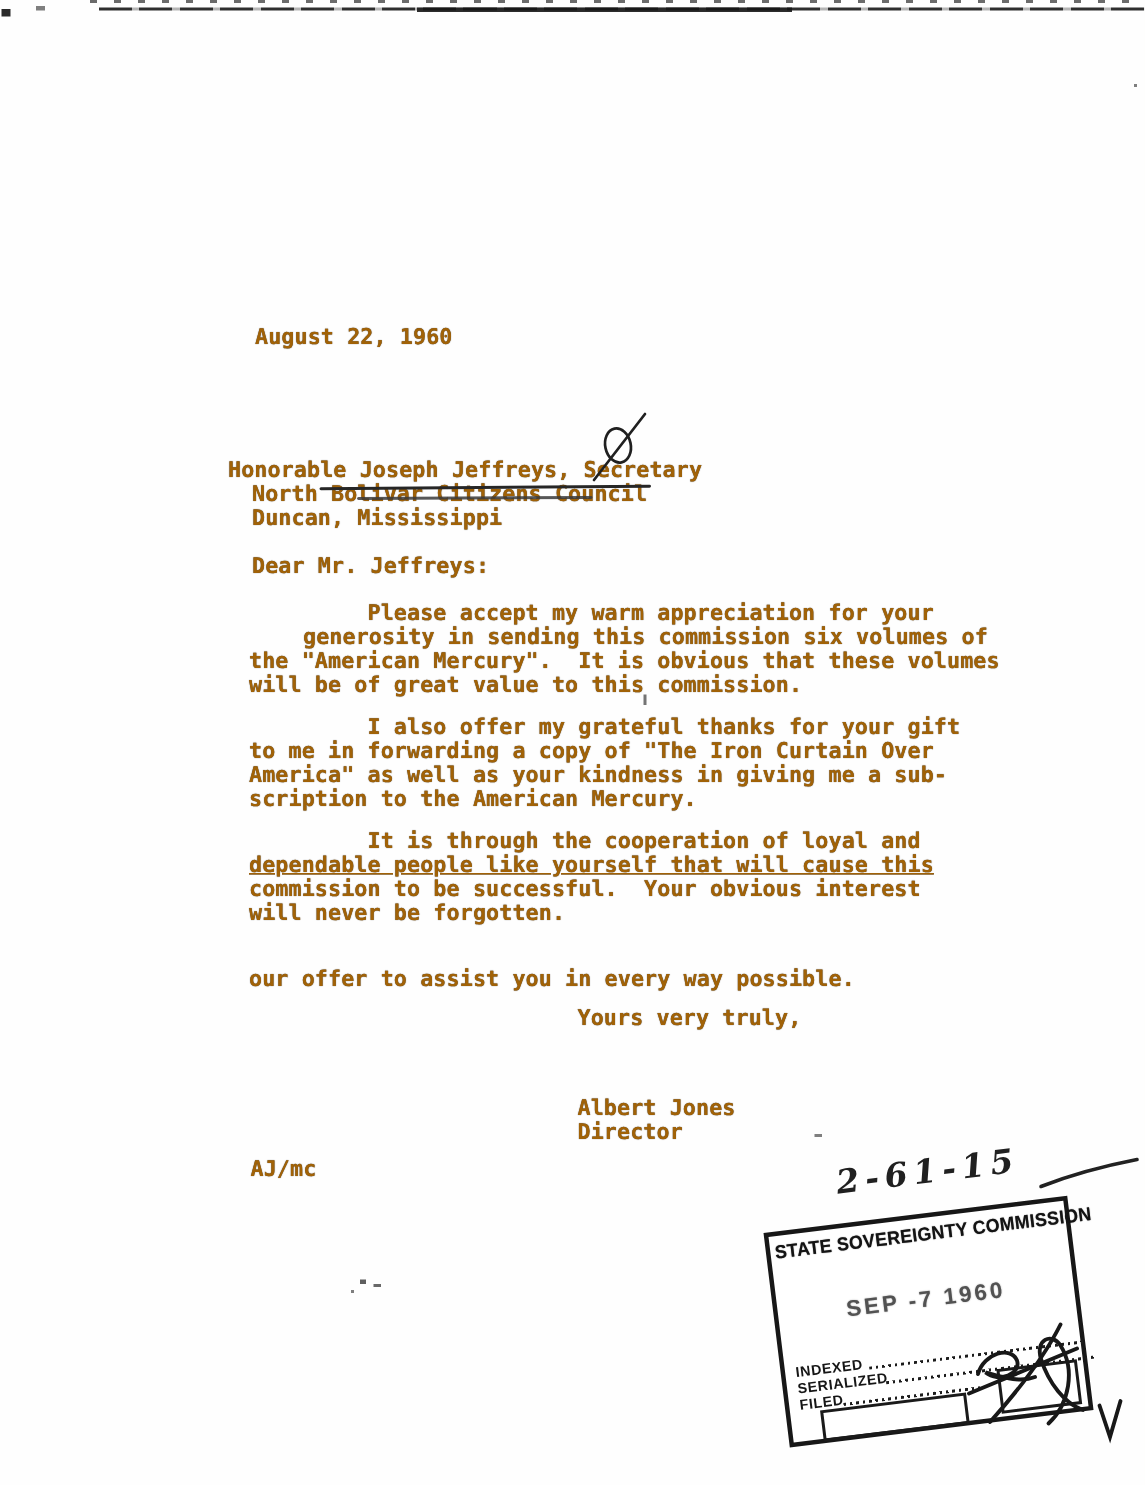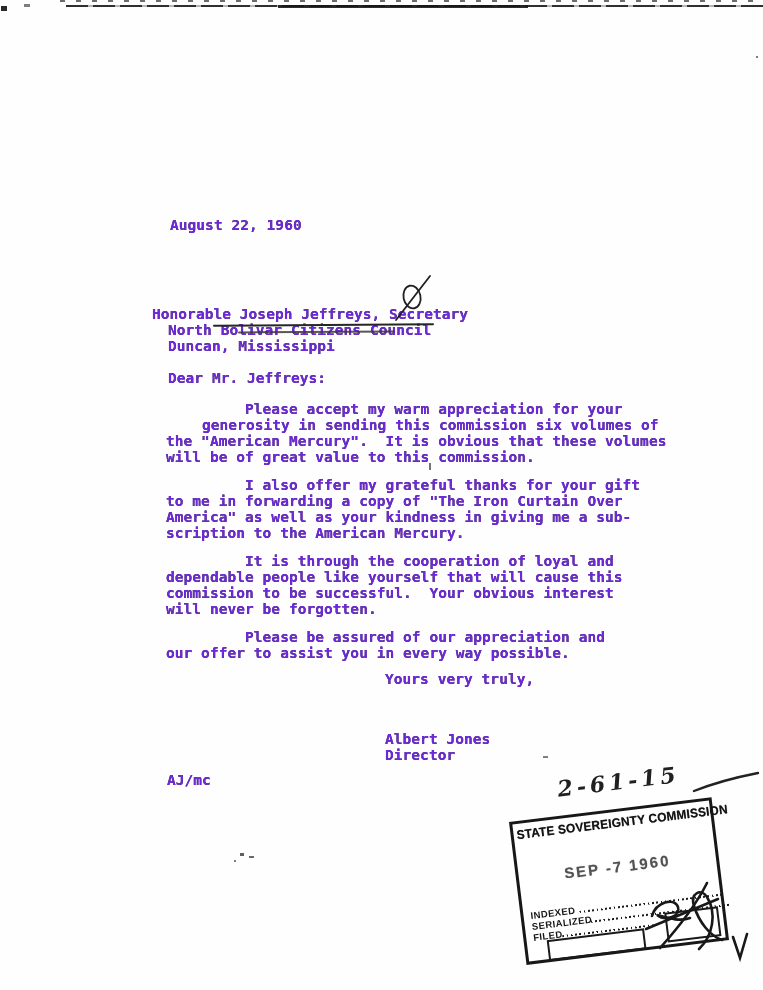--- a/index.html
+++ b/index.html
@@ -9,21 +9,21 @@
     font-family:"DejaVu Sans Mono", monospace;
   }
   .page{position:absolute;inset:0;background:#fefefe;}
   
   .tw{
     position:absolute;
     font-family:"DejaVu Sans Mono", monospace;
     font-weight:700;
     font-size:14.5px;
     line-height:16px;
-    color:#6d28d9;
+    color:#a16207;
     white-space:pre;
     letter-spacing:0.05px;
     text-shadow:0 0 0.6px rgba(20,20,20,0.85);
   }
   
   .scan-dots{
     position:absolute;top:0;left:60px;width:700px;height:2px;
     background:repeating-linear-gradient(90deg,#3a3a3a 0 5px,transparent 5px 16px);
     opacity:.75;
   }
@@ -124,25 +124,24 @@
   <div class="tw" style="left:166px;top:417px;margin-left:36px;">generosity in sending this commission six volumes of</div>
   <div class="tw" style="left:166px;top:433px;">the "American Mercury".  It is obvious that these volumes</div>
   <div class="tw" style="left:166px;top:449px;">will be of great value to this commission.</div>
 
   <div class="tw" style="left:166px;top:477px;">         I also offer my grateful thanks for your gift</div>
   <div class="tw" style="left:166px;top:493px;">to me in forwarding a copy of "The Iron Curtain Over</div>
   <div class="tw" style="left:166px;top:509px;">America" as well as your kindness in giving me a sub-</div>
   <div class="tw" style="left:166px;top:525px;">scription to the American Mercury.</div>
 
   <div class="tw" style="left:166px;top:553px;">         It is through the cooperation of loyal and</div>
-  <div class="tw" style="left:166px;top:569px;">dependable people like yourself that will cause this</div>
+  <div class="tw" style="left:166px;top:569px;text-decoration:underline;">dependable people like yourself that will cause this</div>
   <div class="tw" style="left:166px;top:585px;">commission to be successful.  Your obvious interest</div>
   <div class="tw" style="left:166px;top:601px;">will never be forgotten.</div>
 
-  <div class="tw" style="left:166px;top:629px;">         Please be assured of our appreciation and</div>
   <div class="tw" style="left:166px;top:645px;">our offer to assist you in every way possible.</div>
 
   <div class="tw" style="left:385px;top:671px;">Yours very truly,</div>
   <div class="tw" style="left:385px;top:731px;">Albert Jones</div>
   <div class="tw" style="left:385px;top:747px;">Director</div>
   <div class="tw" style="left:167px;top:772px;">AJ/mc</div>
 
   <div class="hand-number">2-61-15</div>
 
   <div class="stamp">

